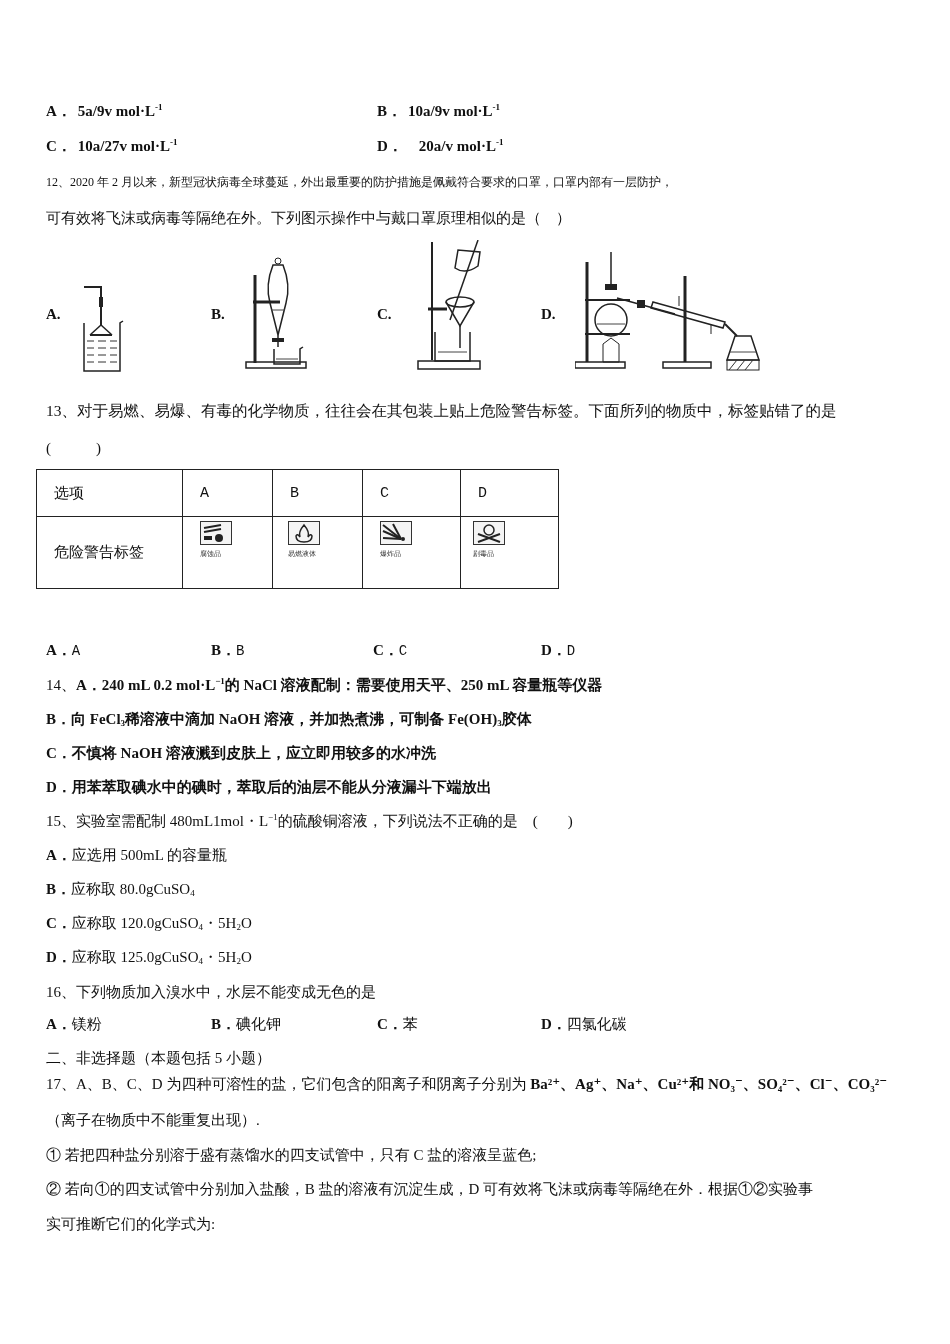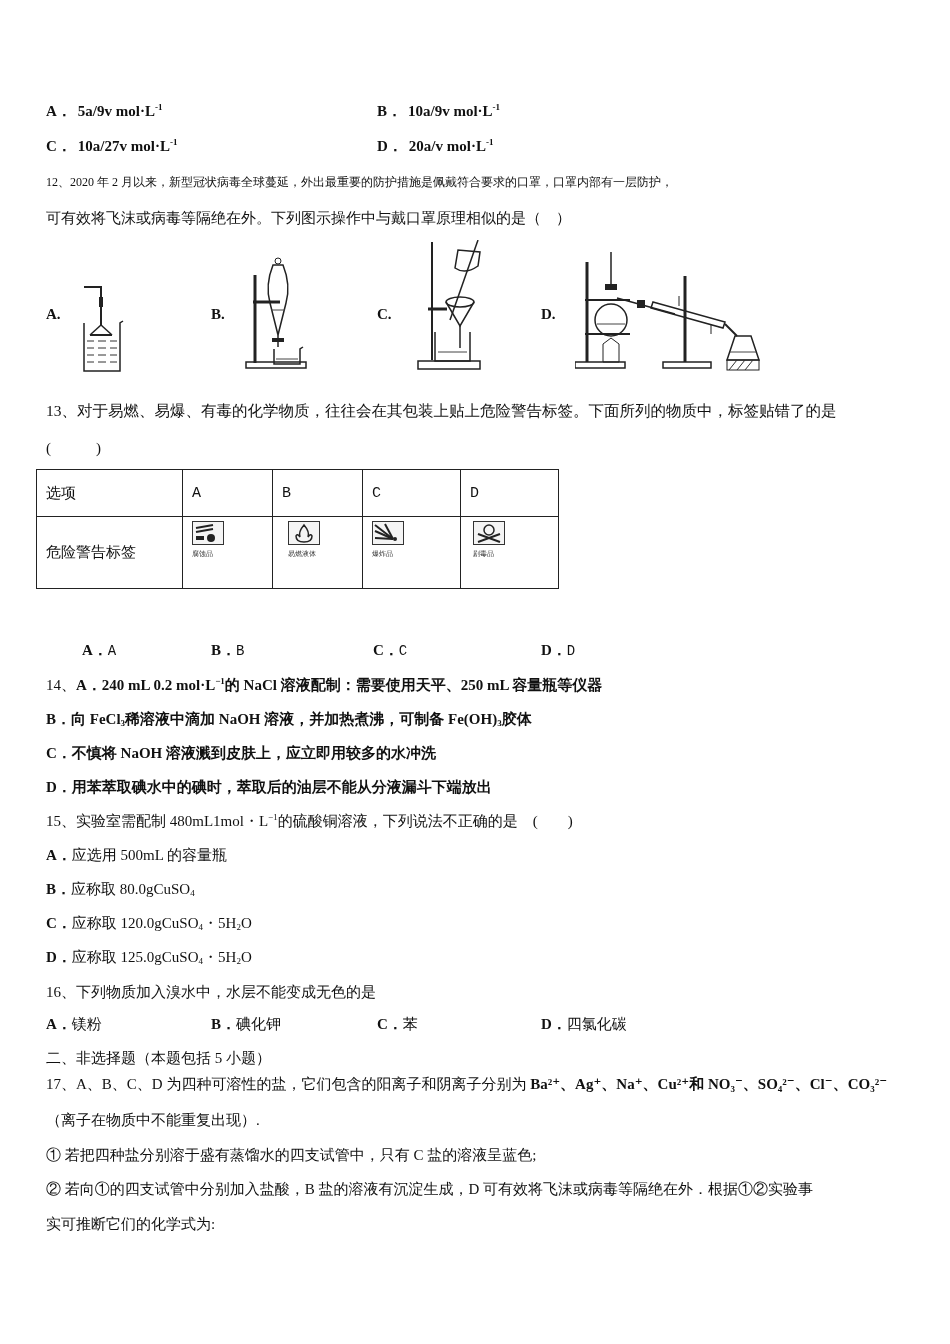--- a/index.html
+++ b/index.html
@@ -5,39 +5,39 @@
   html, body { margin: 0; padding: 0; background: #ffffff; }
   body { width: 950px; height: 1344px; position: relative; overflow: hidden;
          font-family: "Liberation Serif", "DejaVu Serif", serif; color: #111; font-size: 15px; }
   .abs { position: absolute; white-space: nowrap; }
   .b { font-weight: bold; }
   .line { position: absolute; left: 46px; white-space: nowrap; font-size: 15px; line-height: 20px; }
   sup { font-size: 9px; vertical-align: 6px; line-height: 0; }
   sub { font-size: 9px; vertical-align: -2px; line-height: 0; }
   .mono { font-family: "Liberation Mono", "DejaVu Sans Mono", monospace; font-size: 14px; }
   table.tbl { position: absolute; left: 36px; top: 469px; border-collapse: collapse; }
-  table.tbl td { border: 1.5px solid #222; padding: 0 0 0 9px; font-size: 15px; vertical-align: middle; }
+  table.tbl td { border: 1.5px solid #222; padding: 0 0 0 17px; font-size: 15px; vertical-align: middle; }
   .fig { position: absolute; }
   .lbl-icon { display: inline-block; width: 30px; height: 22px; border: 1px solid #333; position: relative; background:#f4f4f4; }
   .lbl-cap { font-size: 7px; display:block; margin-top:1px; color:#333; font-family: "DejaVu Sans", sans-serif; }
 </style>
 </head>
 <body>
 
 <div class="abs b" style="left:46px;top:102px;">
   <span>A．</span><span style="margin-left:6px">5a/9v mol·L</span><sup>-1</sup>
 </div>
 <div class="abs b" style="left:377px;top:102px;">
   <span>B．</span><span style="margin-left:6px">10a/9v mol·L</span><sup>-1</sup>
 </div>
 <div class="abs b" style="left:46px;top:137px;">
   <span>C．</span><span style="margin-left:6px">10a/27v mol·L</span><sup>-1</sup>
 </div>
 <div class="abs b" style="left:377px;top:137px;">
-  <span>D．</span><span style="margin-left:6px">20a/v mol·L</span><sup>-1</sup>
+  <span>D．</span><span style="margin-left:16px">20a/v mol·L</span><sup>-1</sup>
 </div>
 
 <div class="line" style="top:172px;font-size:12px;">12、2020 年 2 月以来，新型冠状病毒全球蔓延，外出最重要的防护措施是佩戴符合要求的口罩，口罩内部有一层防护，</div>
 <div class="line" style="top:208px;">可有效将飞沫或病毒等隔绝在外。下列图示操作中与戴口罩原理相似的是（　）</div>
 
 <div class="abs b" style="left:46px;top:306px;">A.</div>
 <svg class="fig" style="left:80px;top:285px;" width="45" height="90" viewBox="0 0 45 90">
   <polyline points="4,2 21,2 21,40" fill="none" stroke="#222" stroke-width="2"></polyline>
   <rect x="19" y="12" width="4" height="10" fill="#222"></rect>
   <line x1="21" y1="40" x2="10" y2="50" stroke="#222" stroke-width="1.5"></line>
@@ -174,21 +174,21 @@
               <line x1="4" y1="12" x2="26" y2="20" stroke="#222" stroke-width="2"></line>
               <line x1="26" y1="12" x2="4" y2="20" stroke="#222" stroke-width="2"></line>
             </svg>
       </span>
       <span class="lbl-cap">剧毒品</span>
     </td>
   </tr>
 </tbody>
   </table>
 
-<div class="abs" style="left:46px;top:641px;margin-left:36px;"><span class="b">A．</span><span class="mono">A</span></div>
+<div class="abs" style="left:46px;top:641px;"><span class="b">A．</span><span class="mono">A</span></div>
 <div class="abs" style="left:211px;top:641px;"><span class="b">B．</span><span class="mono">B</span></div>
 <div class="abs" style="left:373px;top:641px;"><span class="b">C．</span><span class="mono">C</span></div>
 <div class="abs" style="left:541px;top:641px;"><span class="b">D．</span><span class="mono">D</span></div>
 
 <div class="line" style="top:675px;">
   <span>14、</span><span class="b">A．</span><span class="b">240 mL 0.2 mol·L</span><sup class="b">−1</sup><span class="b">的 NaCl 溶液配制：需要使用天平、250 mL 容量瓶等仪器</span>
 </div>
 <div class="line b" style="top:709px;">
   <span>B．</span><span>向 FeCl</span><sub>3</sub><span>稀溶液中滴加 NaOH 溶液，并加热煮沸，可制备 Fe(OH)</span><sub>3</sub><span>胶体</span>
 </div>

